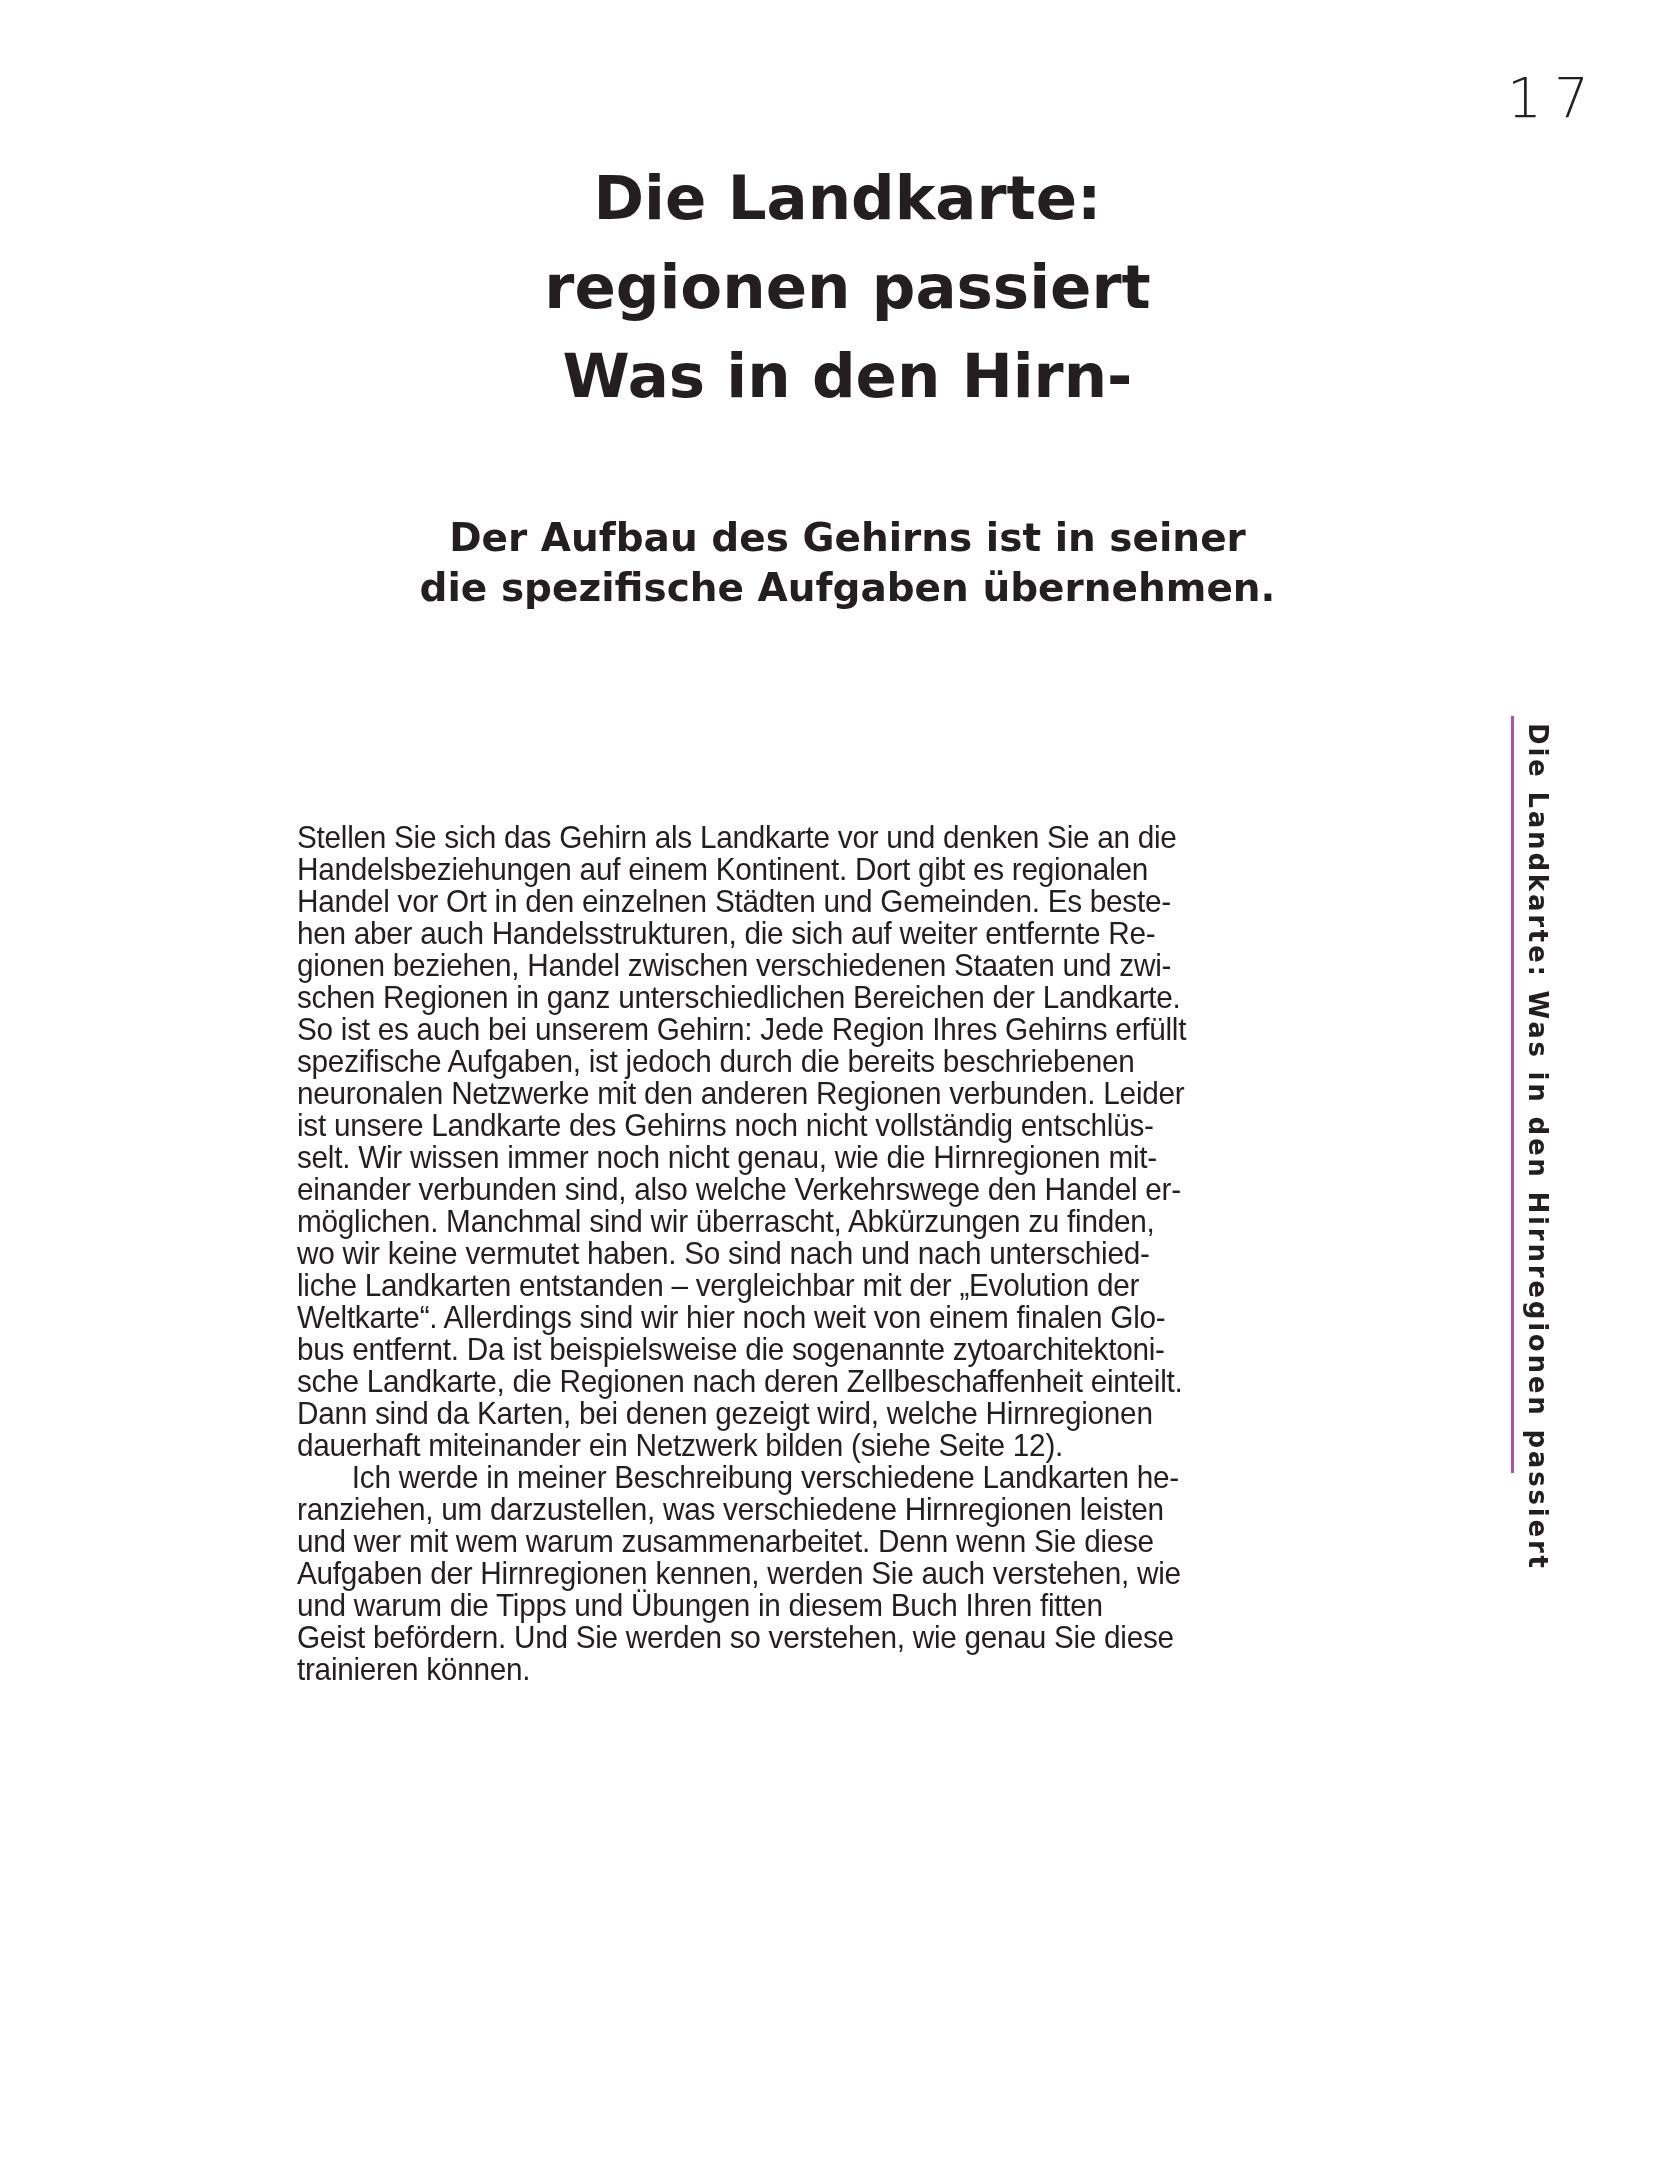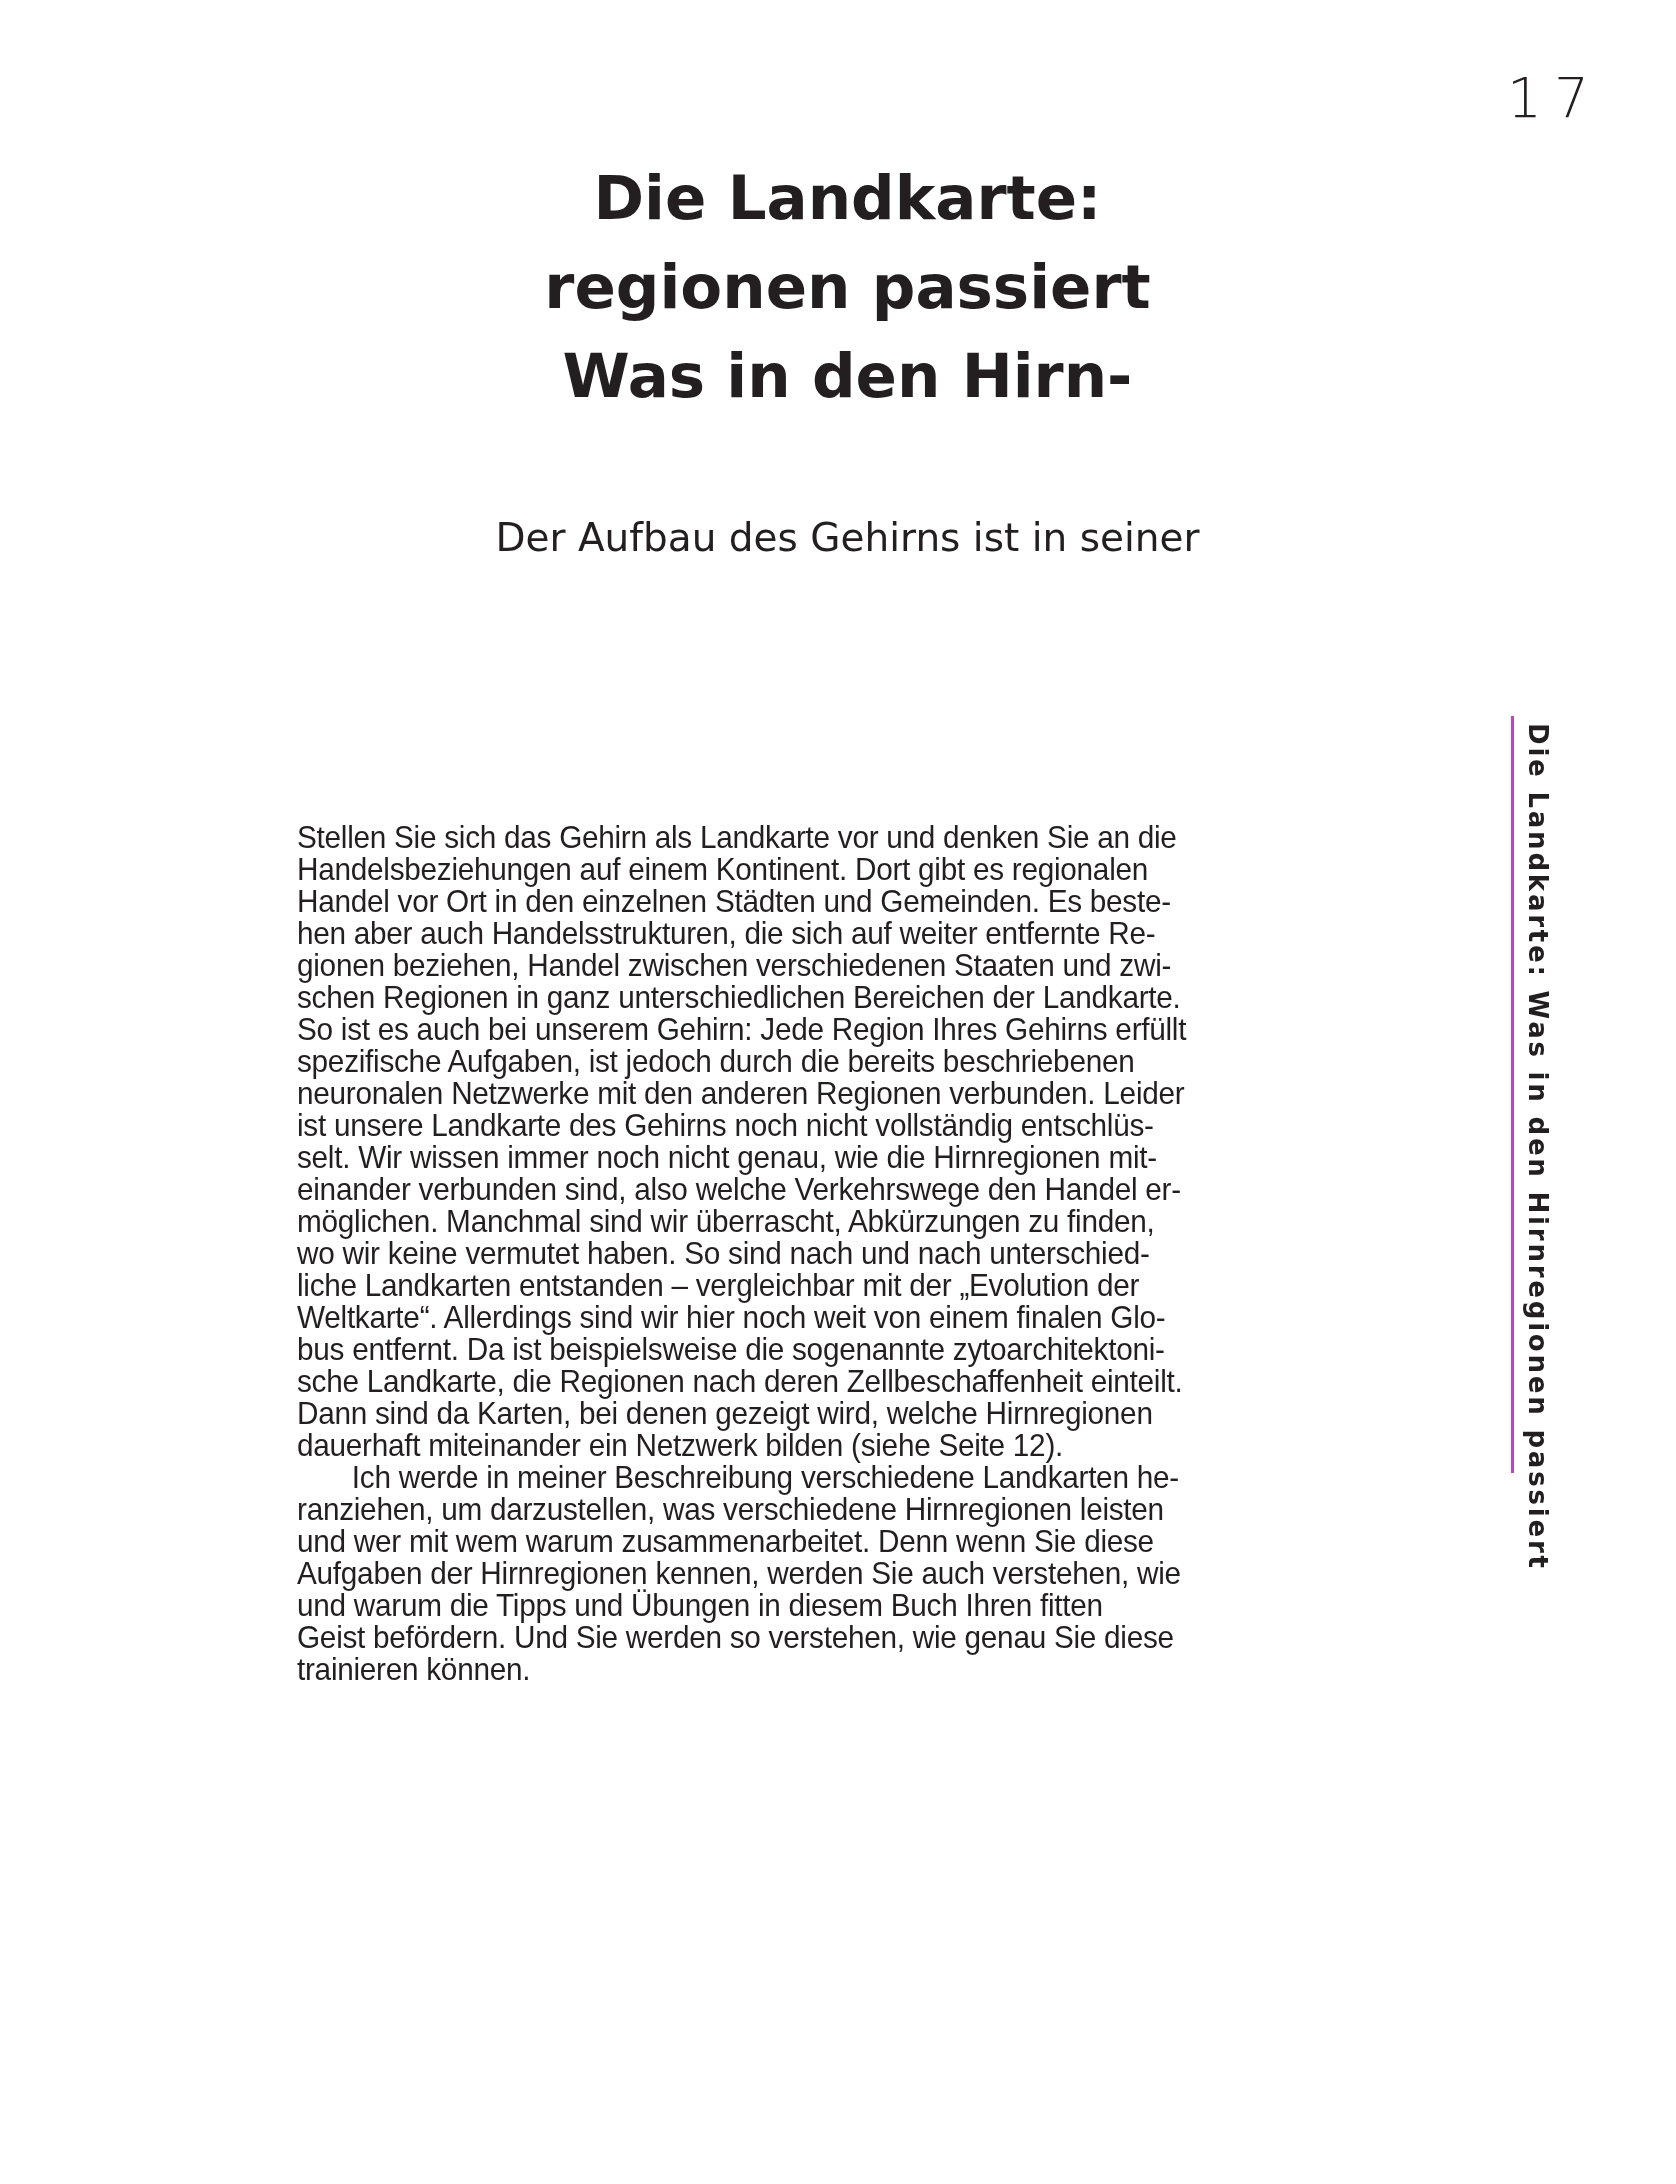--- a/index.html
+++ b/index.html
@@ -43,21 +43,21 @@
     .chapter-title span {
       display: block;
     }
     .lead {
       position: absolute;
       top: 513px;
       left: 370px;
       width: 955px;
       text-align: center;
       font-family: "DejaVu Sans", sans-serif;
-      font-weight: 400;
+      font-weight: 700;
       font-size: 39px;
       line-height: 50px;
       color: #231f20;
       margin: 0;
     }
     .lead span {
       display: block;
     }
     .body-text {
       position: absolute;
@@ -116,20 +116,21 @@
 <div class="page-number">17</div>
 
 <h1 class="chapter-title">
   <span>Die Landkarte:</span>
   <span>regionen passiert</span>
   <span>Was in den Hirn-</span>
 </h1>
 
 <p class="lead">
   <span>Der Aufbau des Gehirns ist in seiner</span>
+  <span>die spezifische Aufgaben übernehmen.</span>
 </p>
 
 <div class="side-tab">
   <div class="side-tab-rule"></div>
   <div class="side-tab-text">Die Landkarte: Was in den Hirnregionen passiert</div>
 </div>
 
 <div class="body-text">
   <span class="line">Stellen Sie sich das Gehirn als Landkarte vor und denken Sie an die</span>
   <span class="line">Handelsbeziehungen auf einem Kontinent. Dort gibt es regionalen</span>

